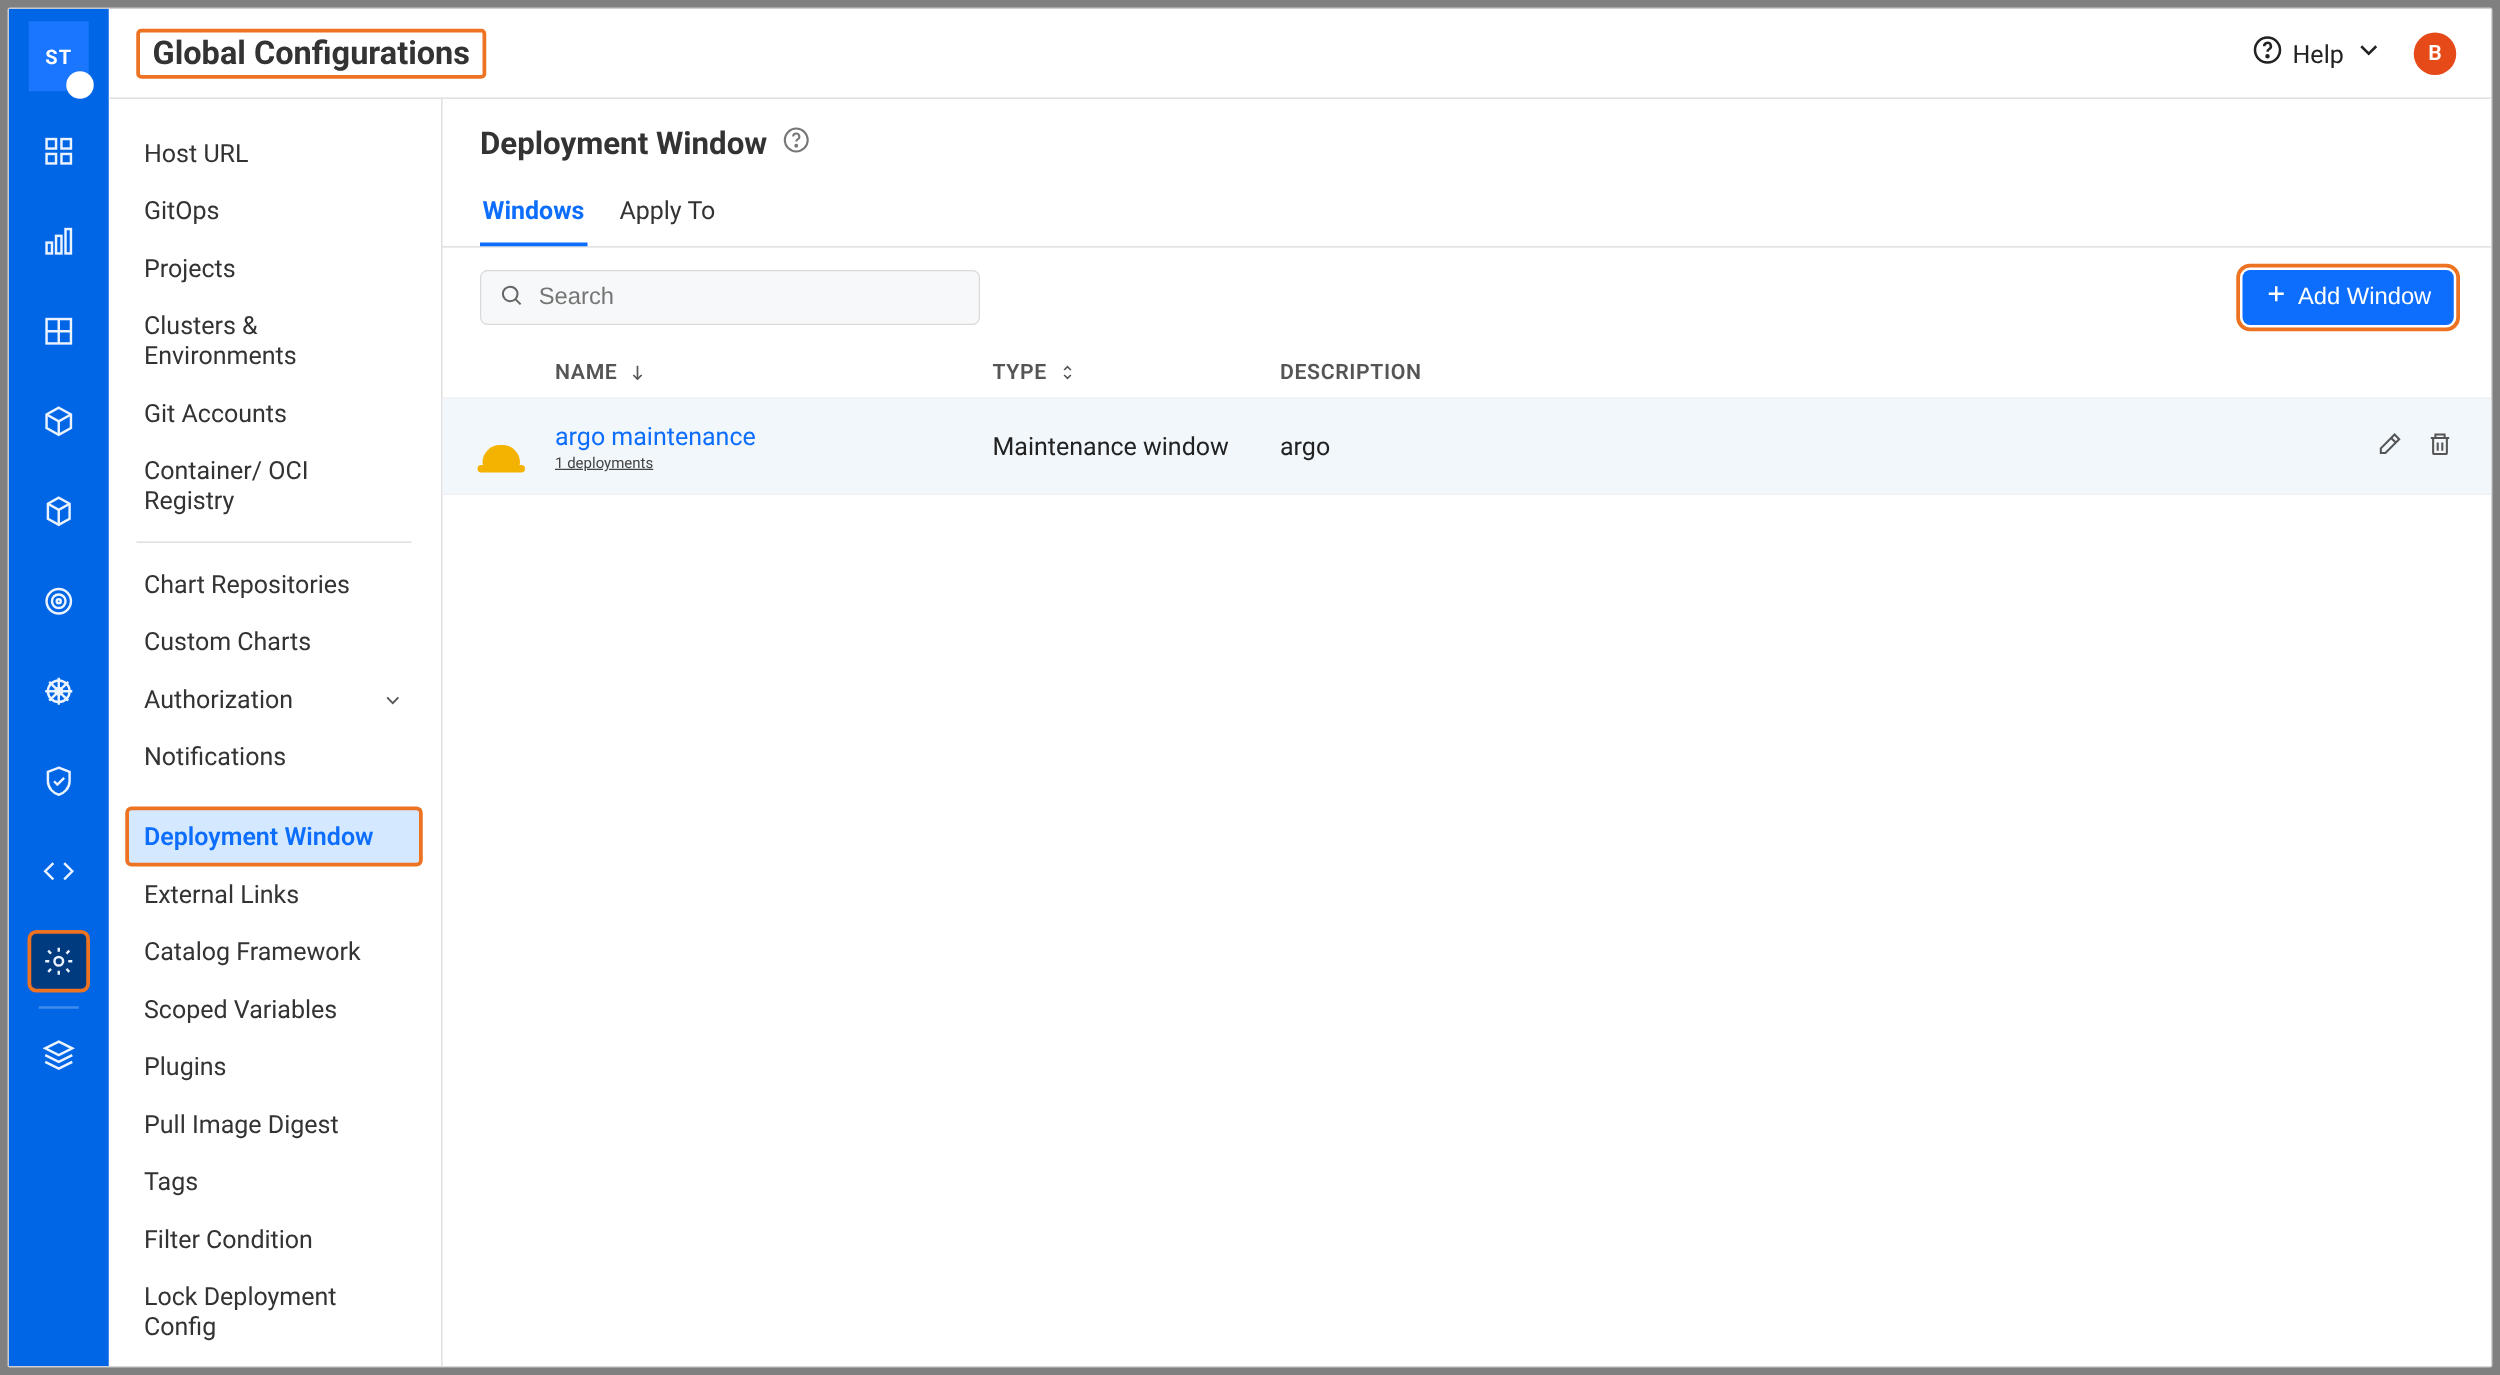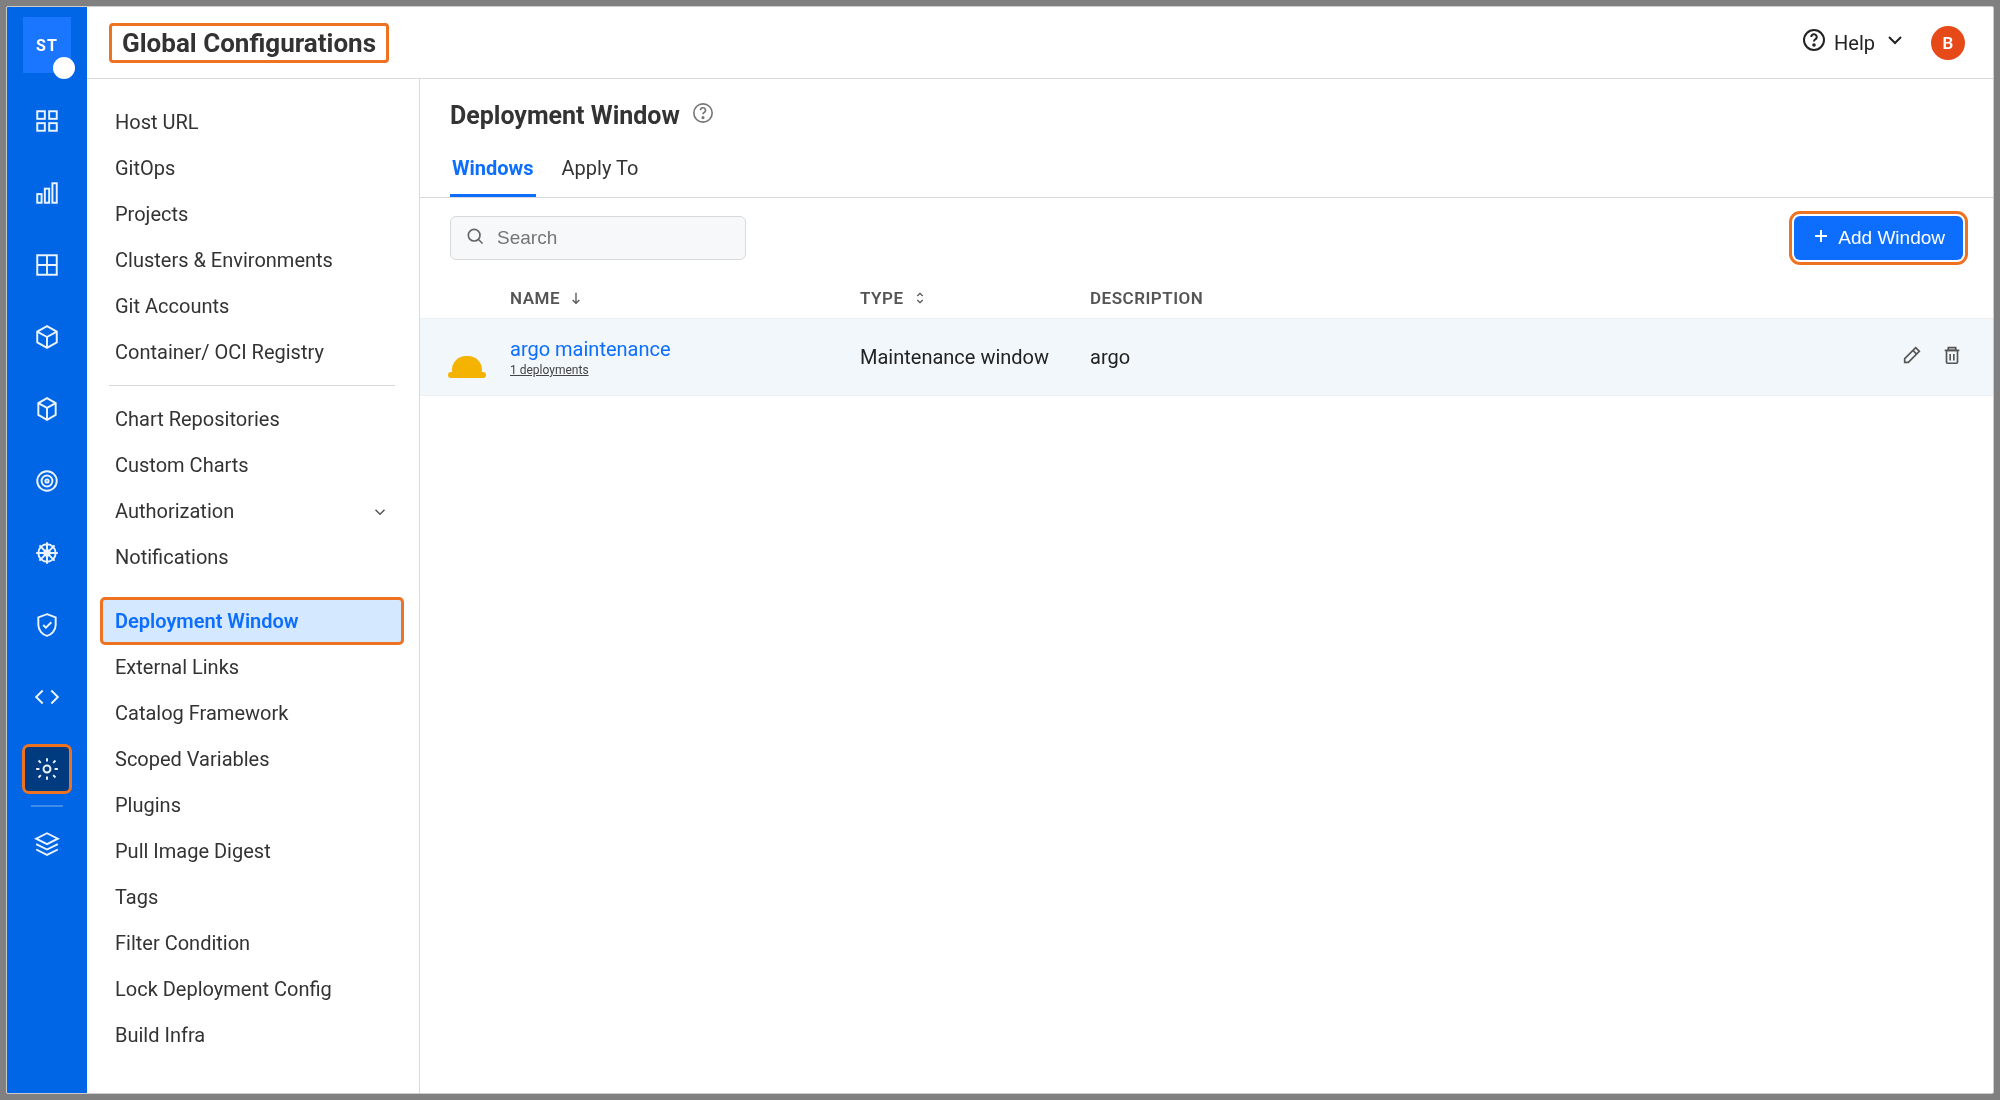--- a/index.html
+++ b/index.html
@@ -130,21 +130,21 @@
 
   
   .body {
     flex: 1;
     display: flex;
     min-height: 0;
   }
 
   
   .settings-nav {
-    width: 333px;
+    width: 267px;
     border-right: 1px solid var(--border);
     padding: 20px 16px 32px 14px;
     overflow-y: auto;
   }
   .settings-nav .item {
     padding: 11px 14px;
     font-size: 20px;
     color: #333;
     border-radius: 4px;
     display: flex; align-items: center; justify-content: space-between;
@@ -203,21 +203,21 @@
     border-bottom-color: var(--blue-bright);
   }
 
   .toolbar {
     display: flex;
     align-items: center;
     justify-content: space-between;
     padding: 18px 30px;
   }
   .search {
-    width: 296px;
+    width: 400px;
     height: 44px;
     border: 1px solid var(--border);
     border-radius: 6px;
     background: #f7f8f9;
     display: flex; align-items: center;
     padding: 0 14px;
     gap: 10px;
     color: #666;
   }
   .search svg { width: 20px; height: 20px; stroke: #666; fill:none; stroke-width:2;}

